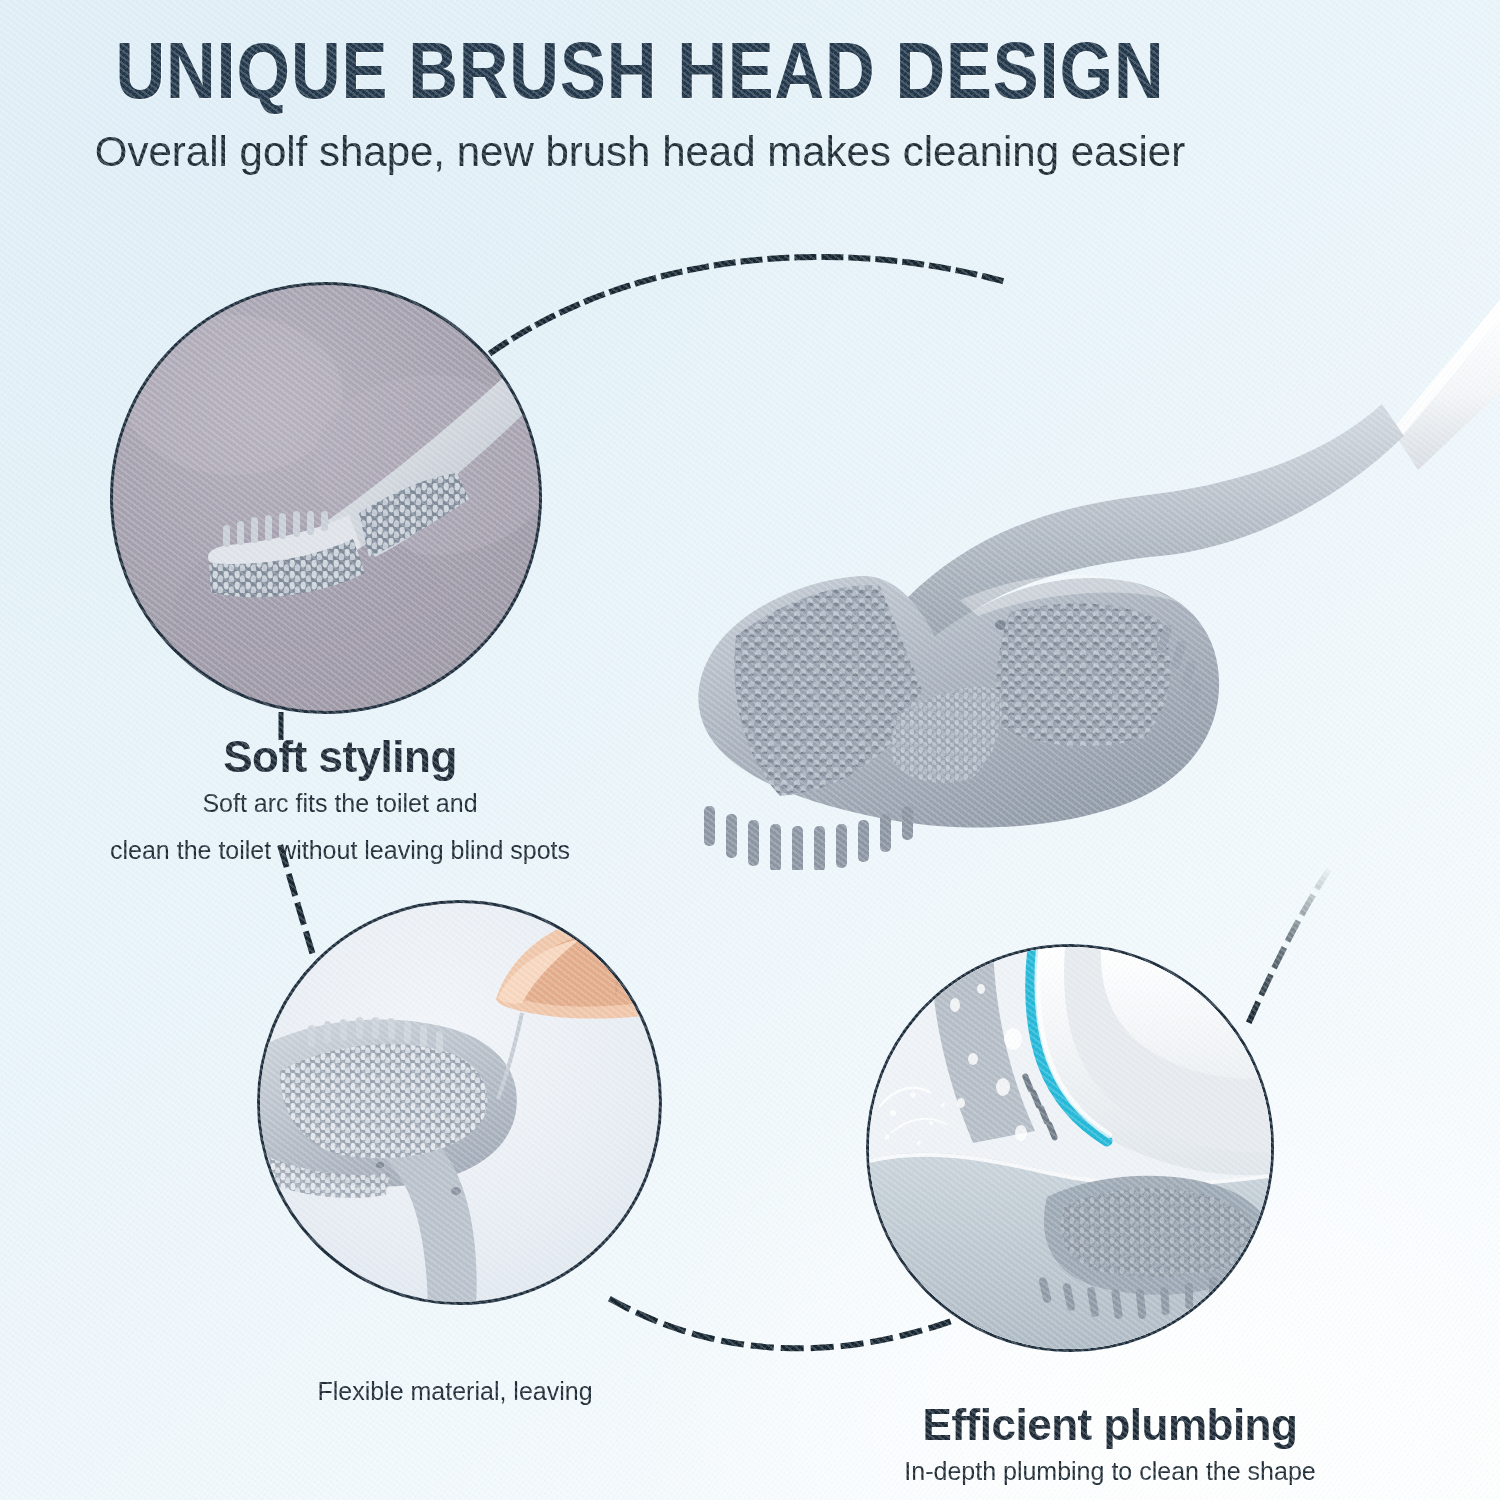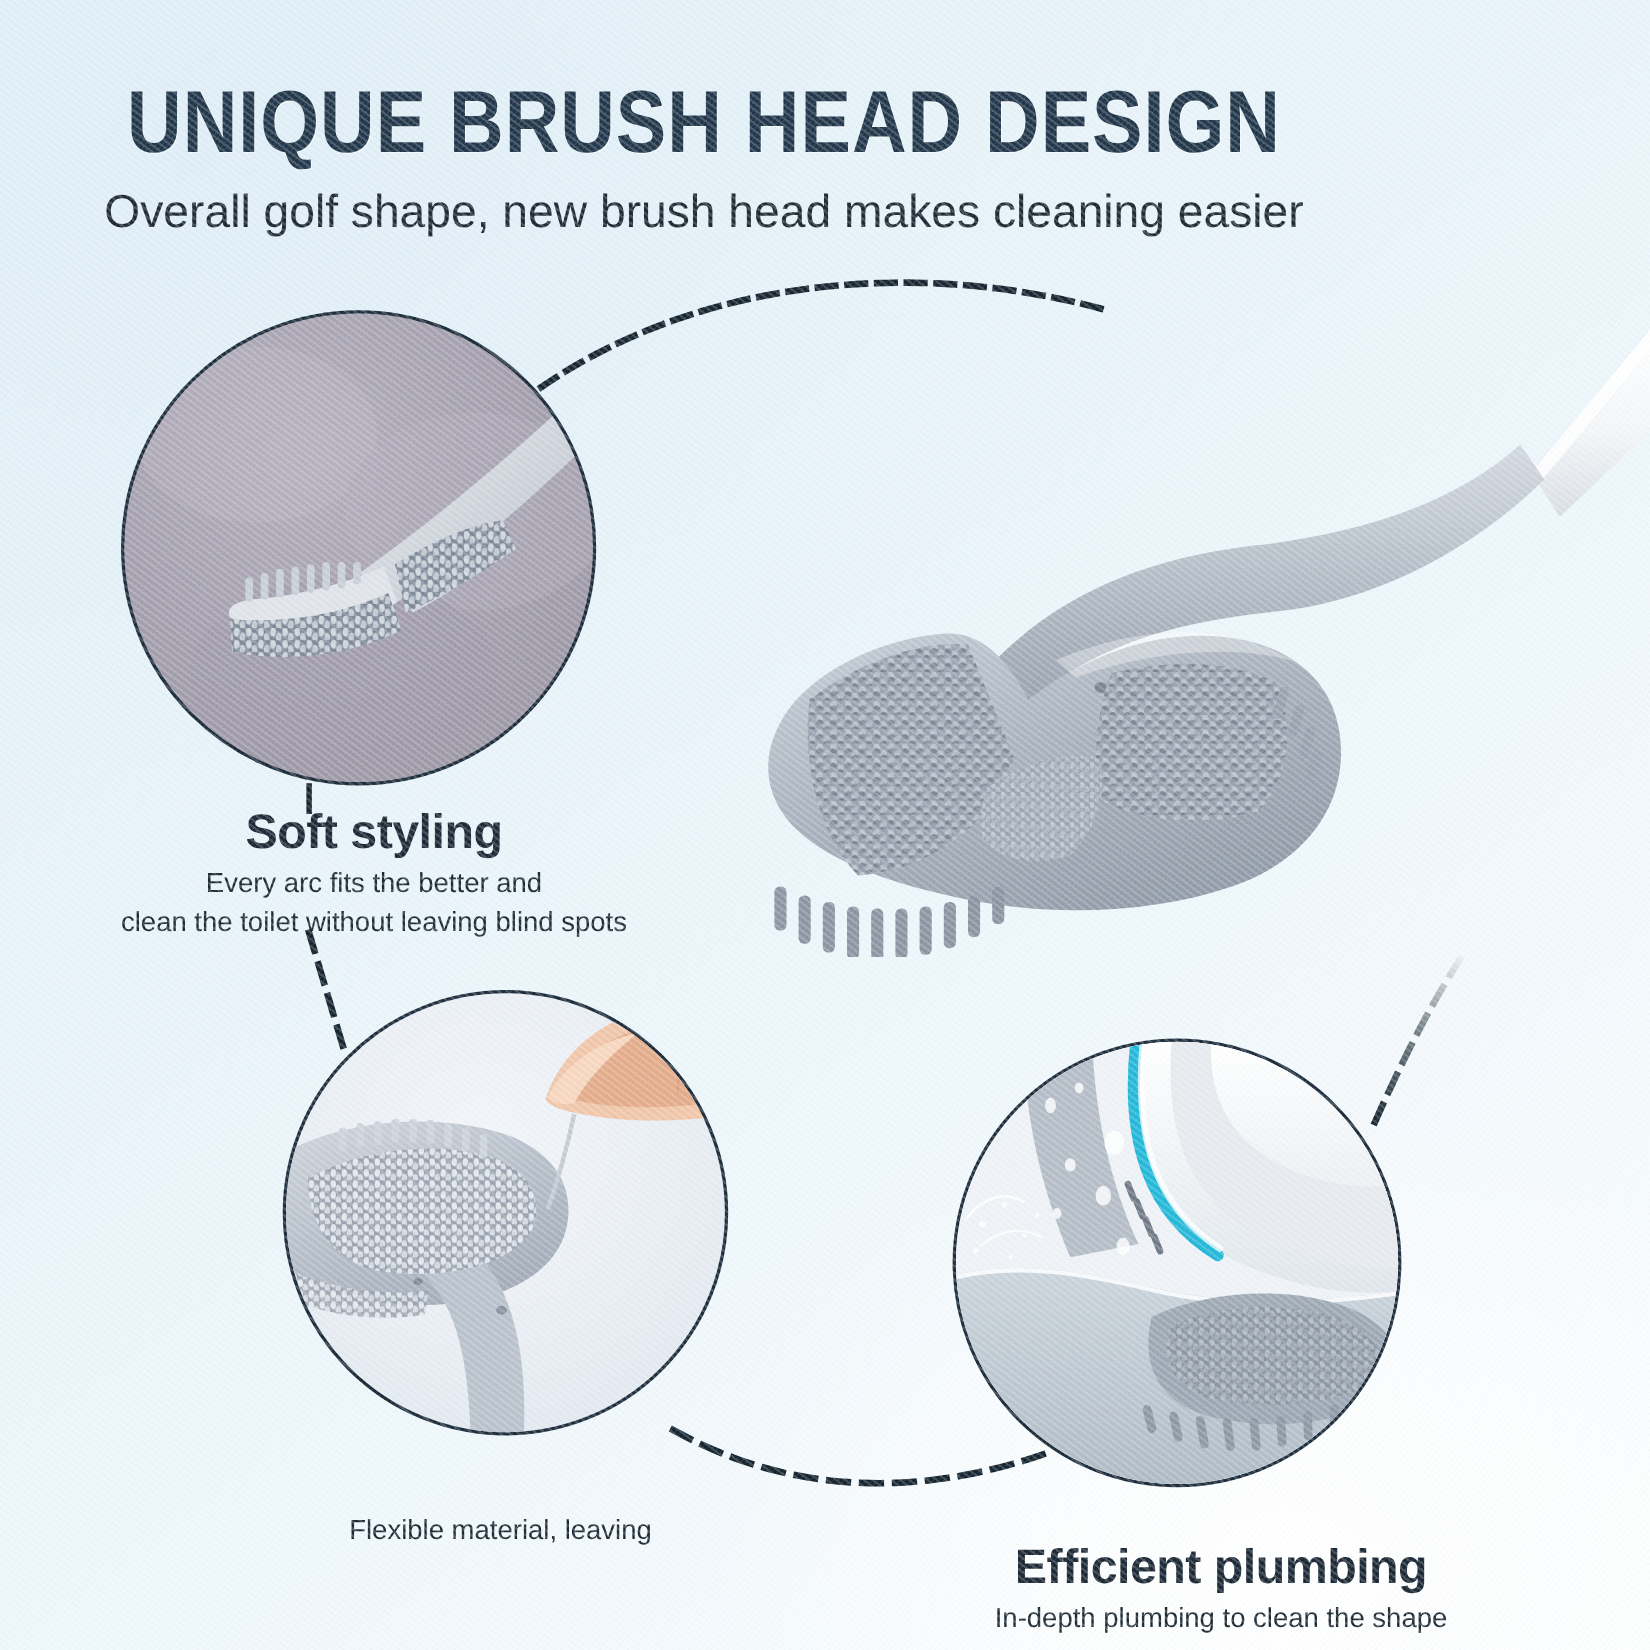--- a/index.html
+++ b/index.html
@@ -17,21 +17,21 @@
   }
   
   #noise{
     position:absolute;inset:0;pointer-events:none;opacity:.33;
     background-image:
       repeating-linear-gradient(37deg, rgba(255,255,255,.55) 0 2px, rgba(0,0,0,0) 2px 5px),
       repeating-linear-gradient(-52deg, rgba(190,210,225,.30) 0 1px, rgba(0,0,0,0) 1px 4px);
   }
 
   
-  #header{position:absolute;left:0;top:32px;width:1280px;text-align:center;margin-top:40px;}
+  #header{position:absolute;left:0;top:32px;width:1280px;text-align:center;}
   #title{
     font-size:80px;line-height:.98;font-weight:700;letter-spacing:1px;
     color:#22384a;
     transform:scaleX(.86);transform-origin:center;
     text-shadow:1px 1px 0 rgba(255,255,255,.55);
     white-space:nowrap;
   }
   #subtitle{
     margin-top:18px;font-size:42px;color:#1f2b34;font-weight:400;white-space:nowrap;
   }
@@ -212,22 +212,22 @@
           <rect x="152" y="230" width="7" height="26" rx="3.5"></rect>
         <rect x="166" y="228" width="7" height="26" rx="3.5"></rect>
           <rect x="180" y="226" width="7" height="26" rx="3.5"></rect>
         <rect x="194" y="226" width="7" height="24" rx="3.5"></rect>
           <rect x="208" y="226" width="7" height="20" rx="3.5"></rect>
       </g>
     </svg>
   </div>
   <div class="c-label" id="label1">
     <div class="c-title">Soft styling</div>
-    <div class="c-desc">Every arc fits the better and</div>
-    <div class="c-desc" style="margin-top:4px">clean the toilet without leaving blind spots</div>
+    <div class="c-desc">Soft arc fits the toilet and</div>
+    <div class="c-desc" style="margin-top:16px">clean the toilet without leaving blind spots</div>
   </div>
 
   <div class="callout" id="circle2">
     <svg viewBox="0 0 405 405" width="405" height="405">
       <defs>
         <pattern id="b2" width="10" height="10" patternUnits="userSpaceOnUse">
           <rect width="10" height="10" fill="#9aa3af"></rect>
           <ellipse cx="3" cy="3.4" rx="2.5" ry="3.6" fill="#e3e7ec"></ellipse>
           <ellipse cx="7.6" cy="7.8" rx="2.5" ry="3.6" fill="#d5dae1"></ellipse>
         </pattern>

